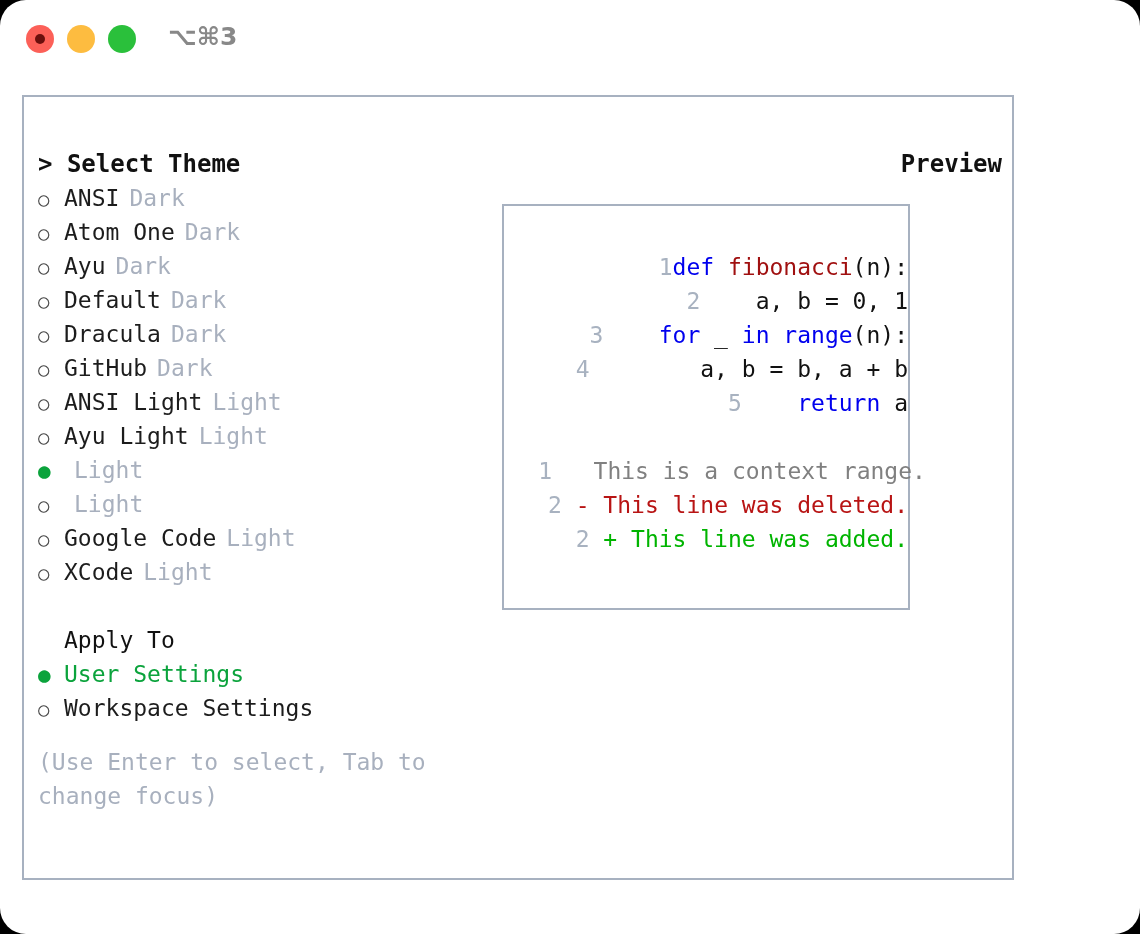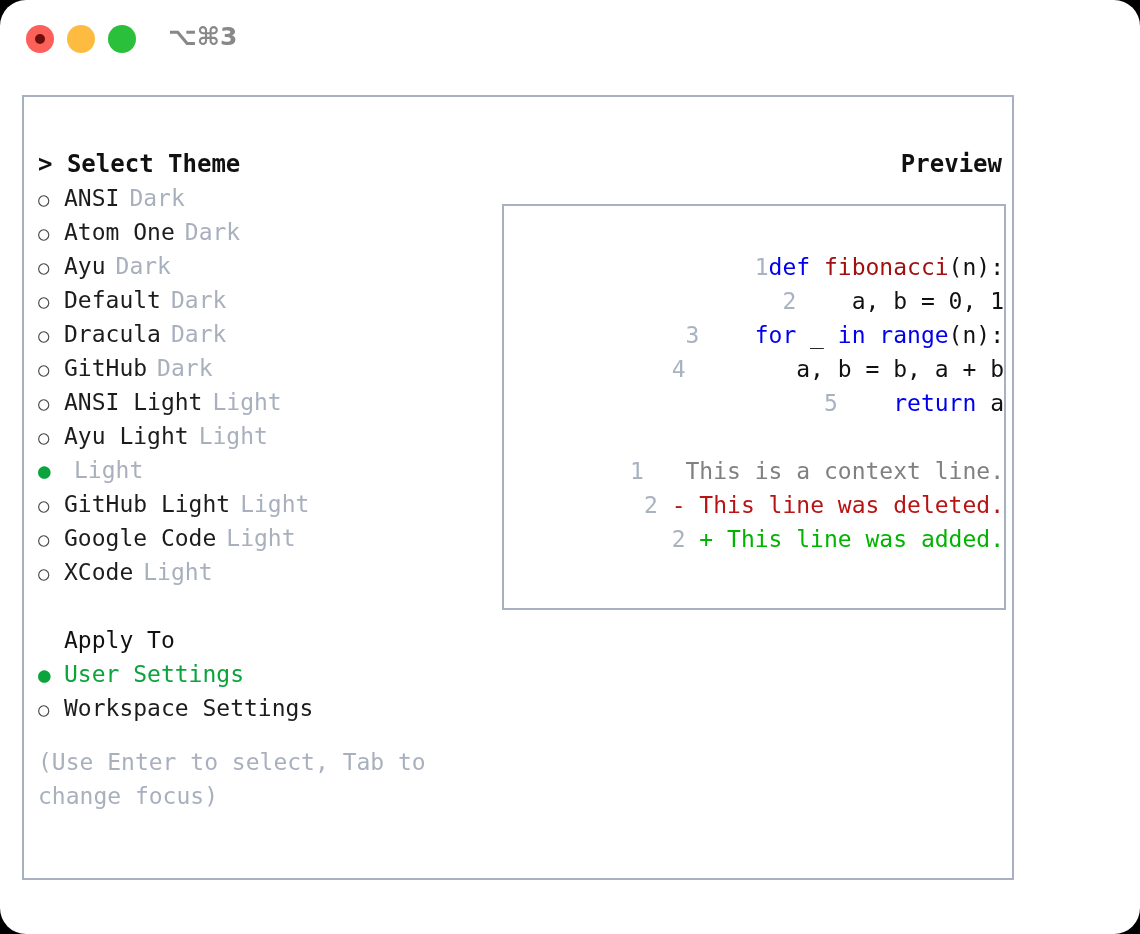--- a/index.html
+++ b/index.html
@@ -135,21 +135,21 @@
   
   .right-col {
     position: absolute;
     left: 478px;
     top: 50px;
     width: 500px;
     text-align: right;
   }
   .preview-box {
     margin-top: 23px;
-    width: 504px;
+    width: 408px;
     height: 406px;
     border: 2px solid #a7b1c0;
     box-sizing: border-box;
     background: #ffffff;
     padding-top: 44px;
     padding-left: 22px;
   }
   .code-line {
     font-size: 23px;
     line-height: 34px;
@@ -190,21 +190,21 @@
       <div class="list" id="theme-list">
           <div class="row"><span class="bullet">○</span><span class="row-label">ANSI</span><span class="row-tag">Dark</span></div>
           <div class="row"><span class="bullet">○</span><span class="row-label">Atom One</span><span class="row-tag">Dark</span></div>
           <div class="row"><span class="bullet">○</span><span class="row-label">Ayu</span><span class="row-tag">Dark</span></div>
           <div class="row"><span class="bullet">○</span><span class="row-label">Default</span><span class="row-tag">Dark</span></div>
           <div class="row"><span class="bullet">○</span><span class="row-label">Dracula</span><span class="row-tag">Dark</span></div>
           <div class="row"><span class="bullet">○</span><span class="row-label">GitHub</span><span class="row-tag">Dark</span></div>
           <div class="row"><span class="bullet">○</span><span class="row-label">ANSI Light</span><span class="row-tag">Light</span></div>
           <div class="row"><span class="bullet">○</span><span class="row-label">Ayu Light</span><span class="row-tag">Light</span></div>
           <div class="row selected"><span class="bullet">●</span><span class="row-tag">Light</span></div>
-          <div class="row"><span class="bullet">○</span><span class="row-label">GitHub Light</span><span class="row-tag">Light</span></div>
+          <div class="row"><span class="bullet">○</span><span class="row-tag">Light</span></div>
           <div class="row"><span class="bullet">○</span><span class="row-label">Google Code</span><span class="row-tag">Light</span></div>
           <div class="row"><span class="bullet">○</span><span class="row-label">XCode</span><span class="row-tag">Light</span></div>
         </div>
 
       <div class="section-gap"></div>
 
       <div class="row no-bullet section-head">
         <span class="bullet">○</span>
         <span class="row-label">Apply To</span>
       </div>
@@ -223,21 +223,21 @@
       <div class="preview-box">
         <div id="code-block">
             <div class="code-line"><span class="lineno">1</span><span class="tok-kw">def </span><span class="tok-fn">fibonacci</span><span class="tok-plain">(n):</span></div>
             <div class="code-line"><span class="lineno">2</span><span class="tok-plain">    a, b = 0, 1</span></div>
             <div class="code-line"><span class="lineno">3</span><span class="tok-plain">    </span><span class="tok-kw">for</span><span class="tok-plain"> _ </span><span class="tok-kw">in</span><span class="tok-plain"> </span><span class="tok-kw">range</span><span class="tok-plain">(n):</span></div>
             <div class="code-line"><span class="lineno">4</span><span class="tok-plain">        a, b = b, a + b</span></div>
             <div class="code-line"><span class="lineno">5</span><span class="tok-plain">    </span><span class="tok-kw">return</span><span class="tok-plain"> a</span></div>
           </div>
         <div class="blank-line"></div>
         <div id="diff-block">
-            <div class="code-line"><span class="lineno">1</span><span class="diff-ctx">   This is a context line.</span></div>
+            <div class="code-line"><span class="lineno">1</span><span class="diff-ctx">   This is a context range.</span></div>
             <div class="code-line"><span class="lineno">2</span><span class="diff-del"> - This line was deleted.</span></div>
             <div class="code-line"><span class="lineno">2</span><span class="diff-add"> + This line was added.</span></div>
           </div>
       </div>
     </div>
 
   </div>
 </div>
 
 </body></html>

